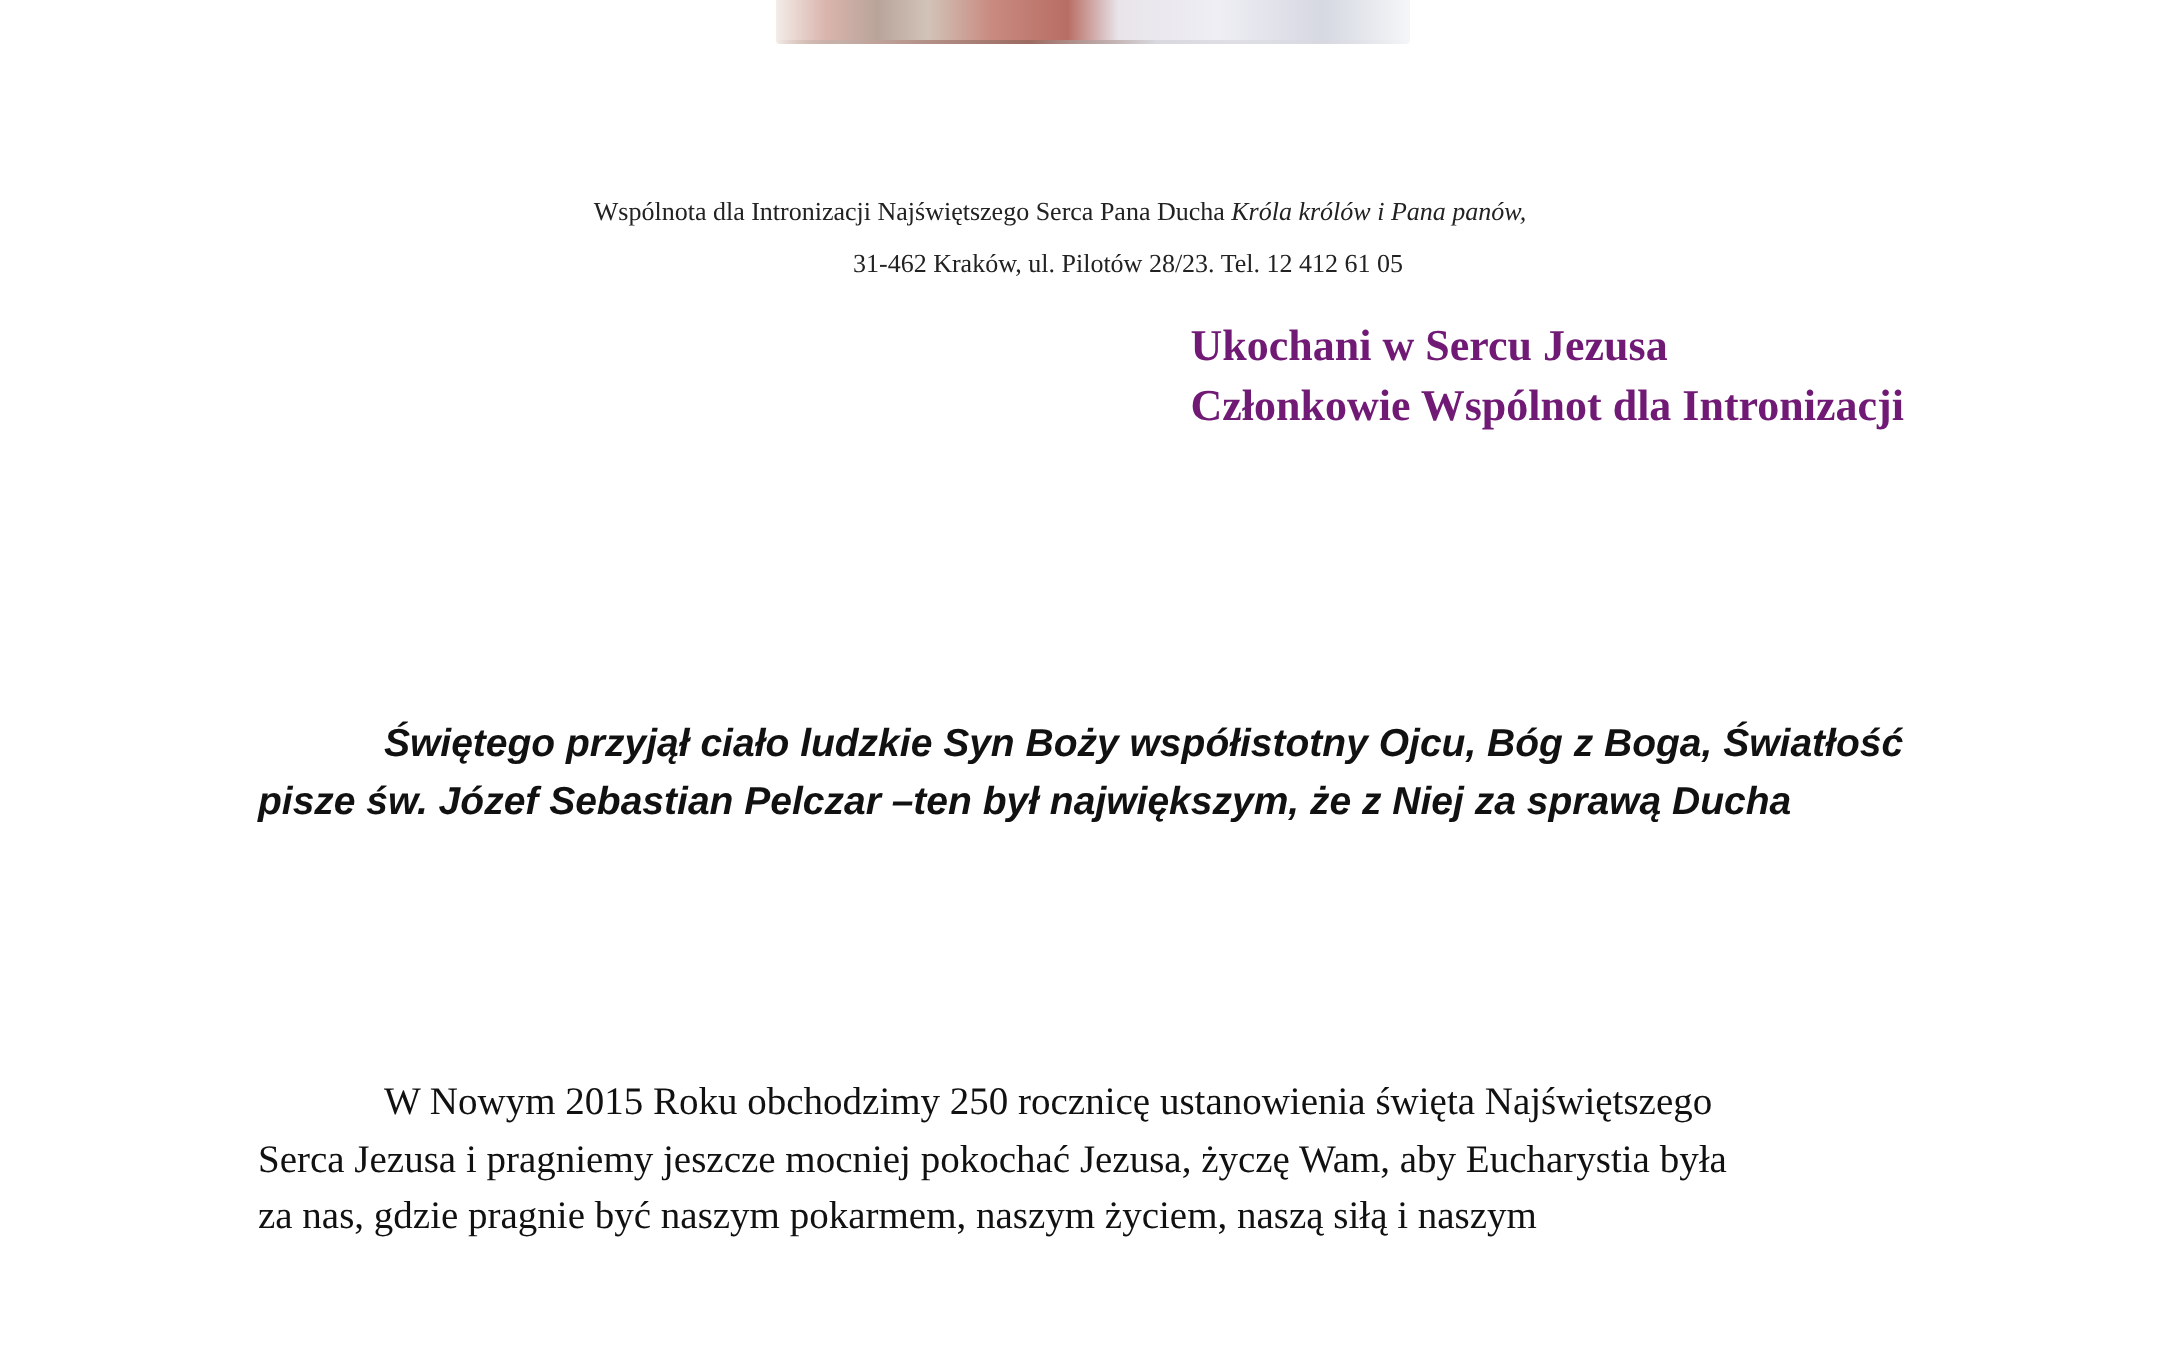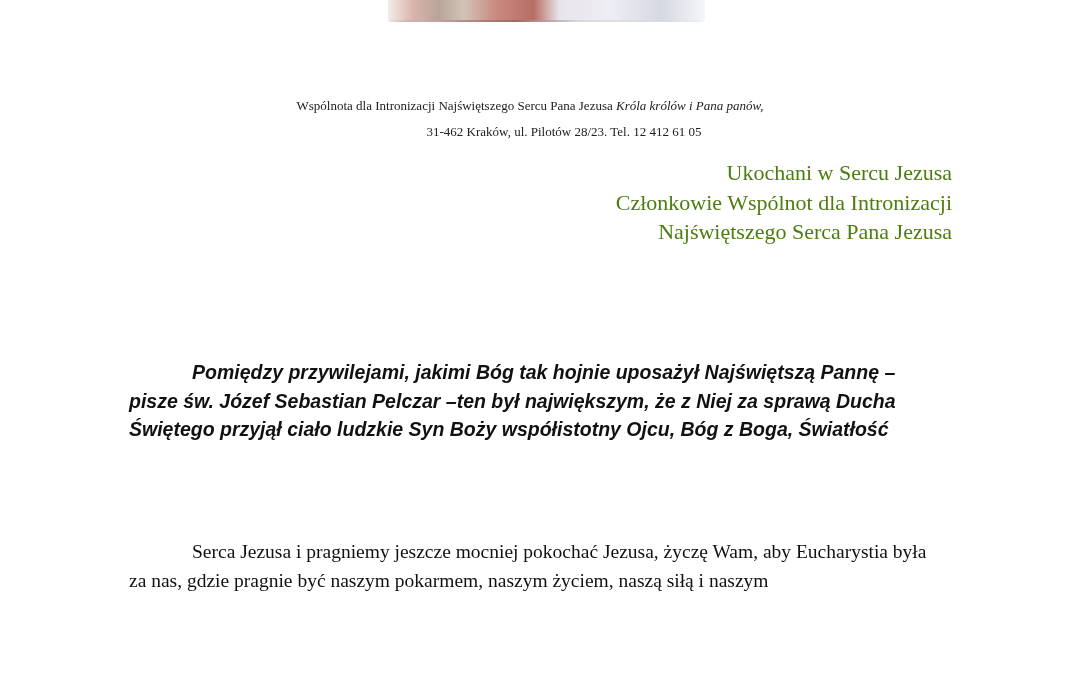--- a/index.html
+++ b/index.html
@@ -18,22 +18,22 @@
     background: linear-gradient(90deg, rgba(0,0,0,0) 0%, #c6b0a8 10%, #9c6a60 40%, #d8d8de 60%, rgba(255,255,255,0) 100%);
   }
   .org-line {
     position:absolute; left:0; width:1080px; text-align:center;
     font-size:13px; color:#222;
   }
   .org-line.l1 { top:98px; left:-10px; }
   .org-line.l2 { top:124px; left:0;padding-left:24px; }
   .org-line em { font-style:italic; }
   .addressee {
-    position:absolute; right:128px; top:158px; text-align:right;
-    font-weight:normal; font-size:22px; line-height:29.5px; color:#4d7c0f;
+    position:absolute; right:128px; top:158px; text-align:left;
+    font-weight:bold; font-size:22px; line-height:29.5px; color:#701a75;
   }
   .addressee .italic { font-style:italic; }
   .quote {
     position:absolute; left:129px; top:358px; width:830px;
     font-family: "Liberation Sans", sans-serif; font-style:italic; font-weight:bold;
     font-size:19.5px; line-height:28.5px; color:#111;
     text-indent:63px;
   }
   .body-text {
     position:absolute; left:129px; top:538px; width:830px;
@@ -41,31 +41,30 @@
     text-indent:63px;
   }
   .line { display:block; white-space:nowrap; }
   .body-text .line:not(:first-child), .quote .line:not(:first-child) { text-indent:0; }
 </style>
 </head>
 <body>
 
 <div class="header-image"></div>
 
-<div class="org-line l1"><span>Wspólnota dla Intronizacji Najświętszego Sercu Pana Jezusa </span><em>Króla królów i Pana panów,</em></div>
+<div class="org-line l1"><span>Wspólnota dla Intronizacji Najświętszego Serca Pana Ducha </span><em>Króla królów i Pana panów,</em></div>
 <div class="org-line l2">31-462 Kraków, ul. Pilotów 28/23. Tel. 12 412 61 05</div>
 
 <div class="addressee">
   <div>Ukochani w Sercu Jezusa</div>
   <div>Członkowie Wspólnot dla Intronizacji</div>
-  <div>Najświętszego Serca Pana Jezusa</div>
 </div>
 
 <div class="quote">
-  <span class="line">Pomiędzy przywilejami, jakimi Bóg tak hojnie uposażył Najświętszą Pannę –</span>
+  <span class="line">Świętego przyjął ciało ludzkie Syn Boży współistotny Ojcu, Bóg z Boga, Światłość</span>
   <span class="line">pisze św. Józef Sebastian Pelczar –ten był największym, że z Niej za sprawą Ducha</span>
-  <span class="line">Świętego przyjął ciało ludzkie Syn Boży współistotny Ojcu, Bóg z Boga, Światłość</span>
 </div>
 
 <div class="body-text">
+  <span class="line">W Nowym 2015 Roku obchodzimy 250 rocznicę ustanowienia święta Najświętszego</span>
   <span class="line">Serca Jezusa i pragniemy jeszcze mocniej pokochać Jezusa, życzę Wam, aby Eucharystia była</span>
   <span class="line">za nas, gdzie pragnie być naszym pokarmem, naszym życiem, naszą siłą i naszym</span>
 </div>
 
 </body></html>

